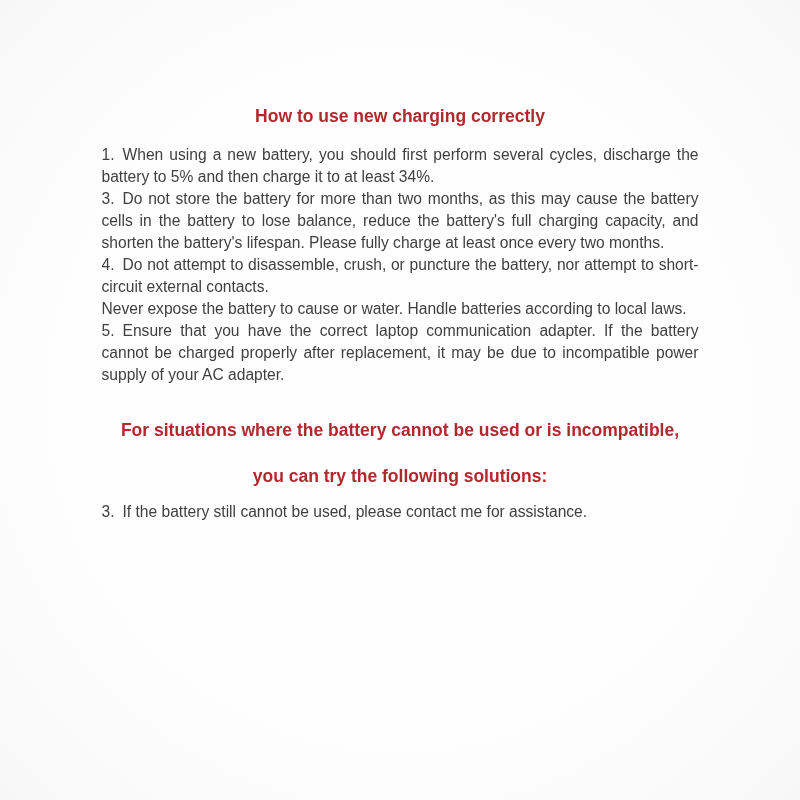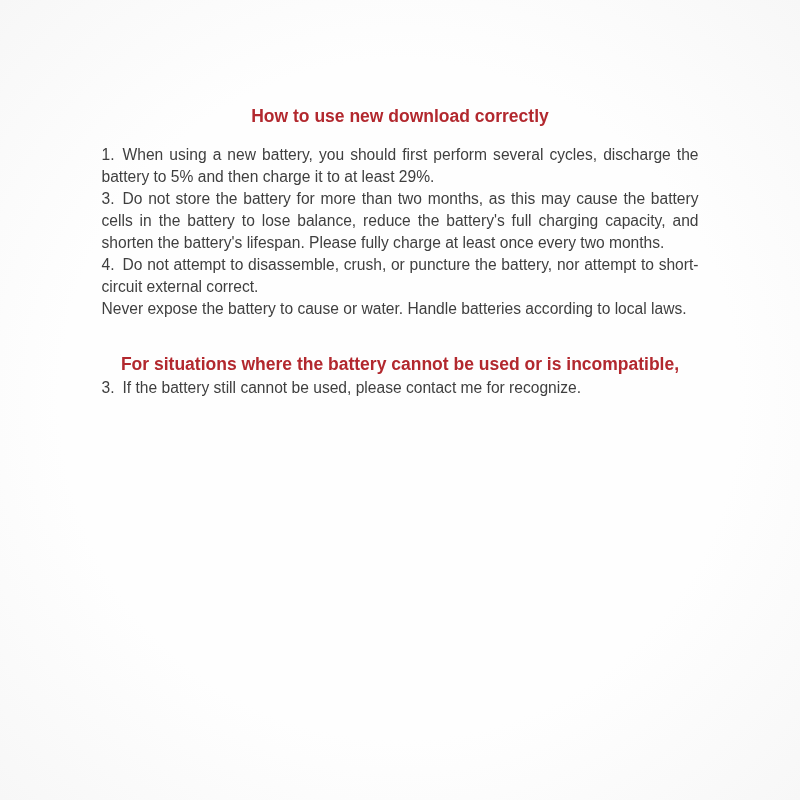--- a/index.html
+++ b/index.html
@@ -37,41 +37,43 @@
   }
   .item .num {
     margin-right: 8px;
   }
   .subtitle {
     font-size: 17.5px;
     font-weight: 700;
     line-height: 26px;
     color: var(--accent, #b2282e);
     text-align: center;
-    margin: 0;
+    margin: 12px;
   }
   .subtitle.line1 { margin-top: 31px; }
   .subtitle.line2 { margin-top: 20px; margin-bottom: 12px; }
 </style>
 </head>
 <body>
 
 <div class="page">
 
-  <h1 class="title">How to use new download correctly</h1>
+  <h1 class="title">How to use new charging correctly</h1>
 
-  <p class="item"><span class="num">1.</span><span>When using a new battery, you should first perform several cycles, discharge the battery to 5% and then charge it to at least 29%.</span></p>
+  <p class="item"><span class="num">1.</span><span>When using a new battery, you should first perform several cycles, discharge the battery to 5% and then charge it to at least 34%.</span></p>
 
 
   <p class="item"><span class="num">3.</span><span>Do not store the battery for more than two months, as this may cause the battery cells in the battery to lose balance, reduce the battery's full charging capacity, and shorten the battery's lifespan. Please fully charge at least once every two months.</span></p>
 
-  <p class="item"><span class="num">4.</span><span>Do not attempt to disassemble, crush, or puncture the battery, nor attempt to short-circuit external correct.</span></p>
+  <p class="item"><span class="num">4.</span><span>Do not attempt to disassemble, crush, or puncture the battery, nor attempt to short-circuit external contacts.</span></p>
 
   <p class="item"><span>Never expose the battery to cause or water. Handle batteries according to local laws.</span></p>
 
+  <p class="item"><span class="num">5.</span><span>Ensure that you have the correct laptop communication adapter. If the battery cannot be charged properly after replacement, it may be due to incompatible power supply of your AC adapter.</span></p>
 
   <h2 class="subtitle line1">For situations where the battery cannot be used or is incompatible,</h2>
+  <h2 class="subtitle line2">you can try the following solutions:</h2>
 
 
 
-  <p class="item"><span class="num">3.</span><span>If the battery still cannot be used, please contact me for recognize.</span></p>
+  <p class="item"><span class="num">3.</span><span>If the battery still cannot be used, please contact me for assistance.</span></p>
 
 </div>
 
 </body></html>

